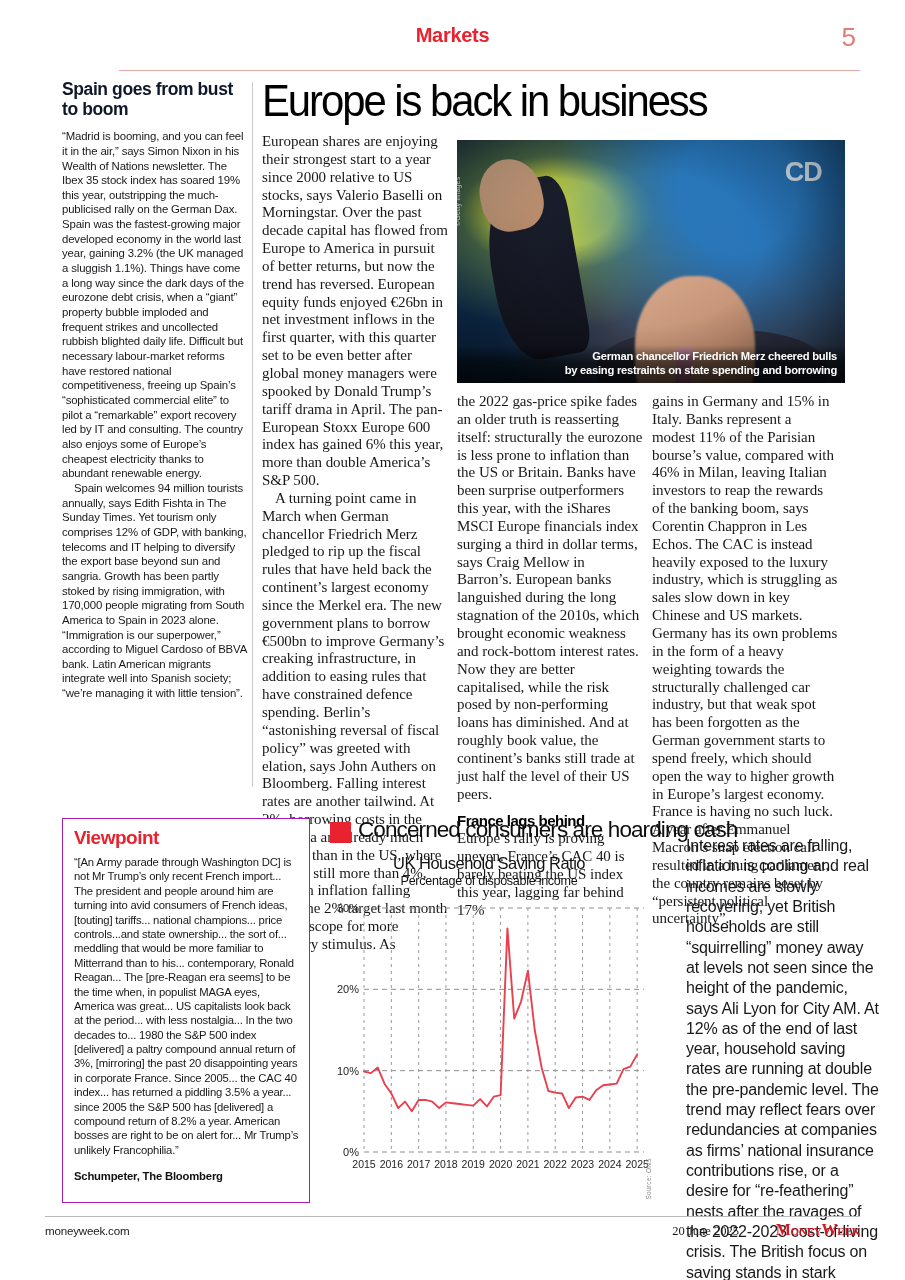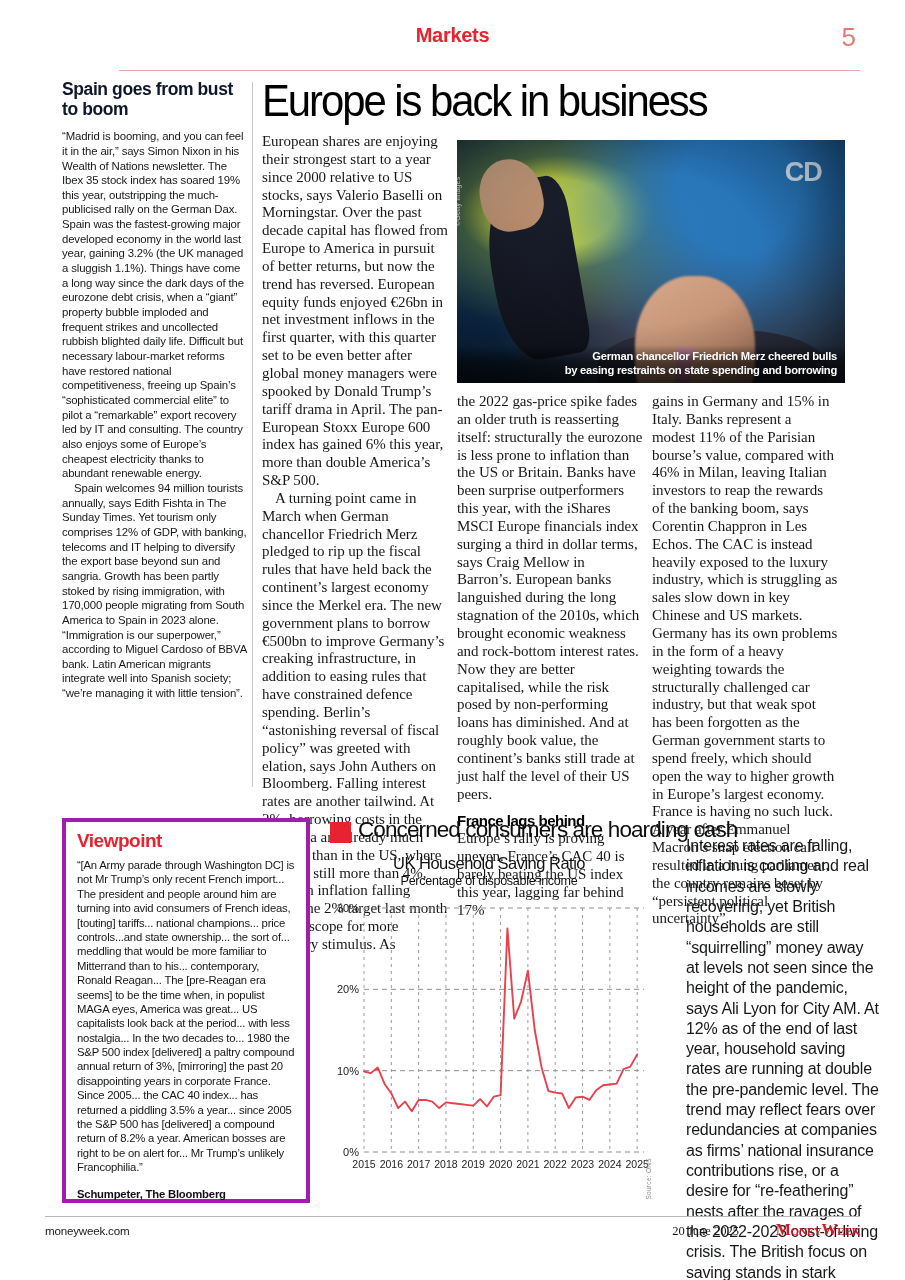--- a/index.html
+++ b/index.html
@@ -153,21 +153,21 @@
     background:linear-gradient(180deg, rgba(0,0,0,0) 0%, rgba(0,0,0,0.55) 45%, rgba(0,0,0,0.72) 100%);
     color:#fff; text-align:right;
     font-size:11.2px; font-weight:bold; line-height:1.2;
     letter-spacing:-0.25px;
   }
   .photo-caption span { display:block; }
 
   
   .viewpoint {
     position:absolute; left:62px; top:818px; width:248px; height:385px;
-    border:4px solid #a21caf;
+    border:1px solid #a21caf;
     padding:8px 10px 8px 11px;
     background:#fff;
   }
   .viewpoint-title {
     font-size:19px; font-weight:bold; color:#e8222e;
     letter-spacing:-0.5px; margin:0 0 6px 0;
   }
   .viewpoint-body {
     font-size:11.3px; line-height:1.275; letter-spacing:-0.2px; color:#17181a;
     margin:0;

